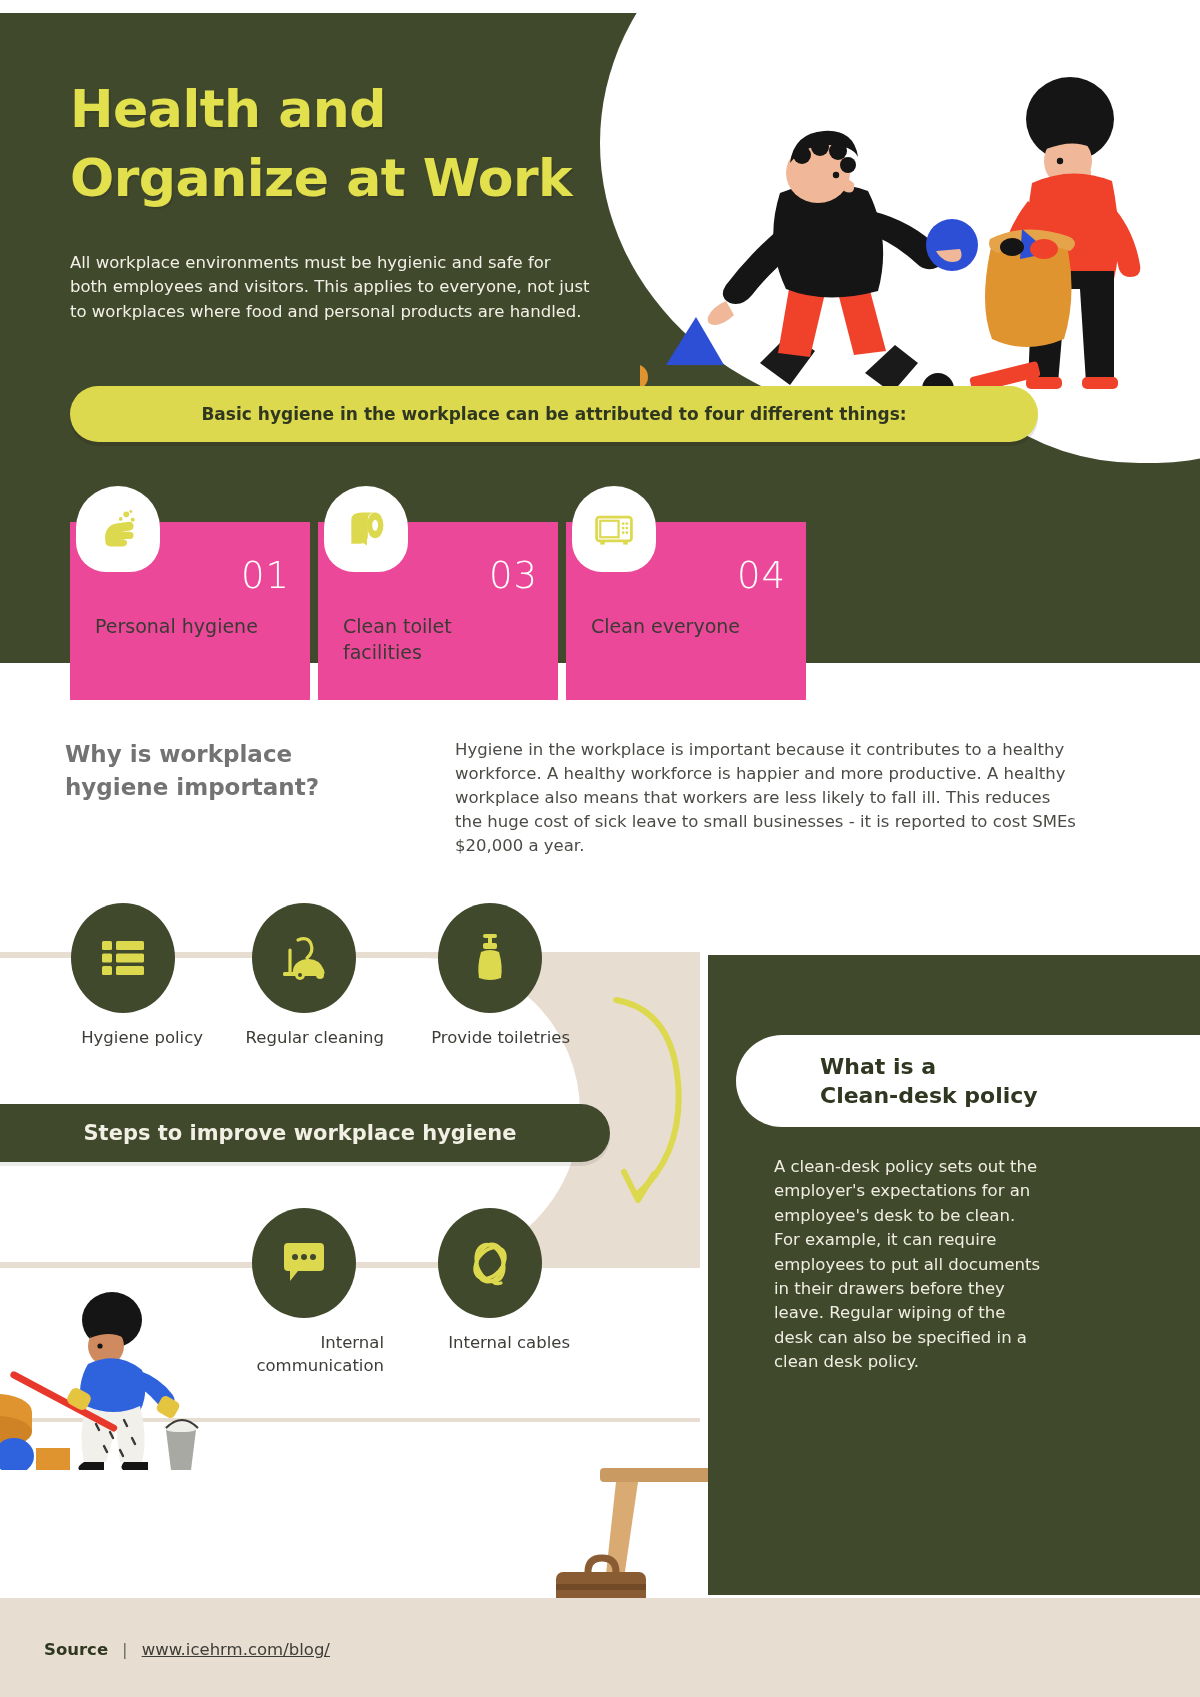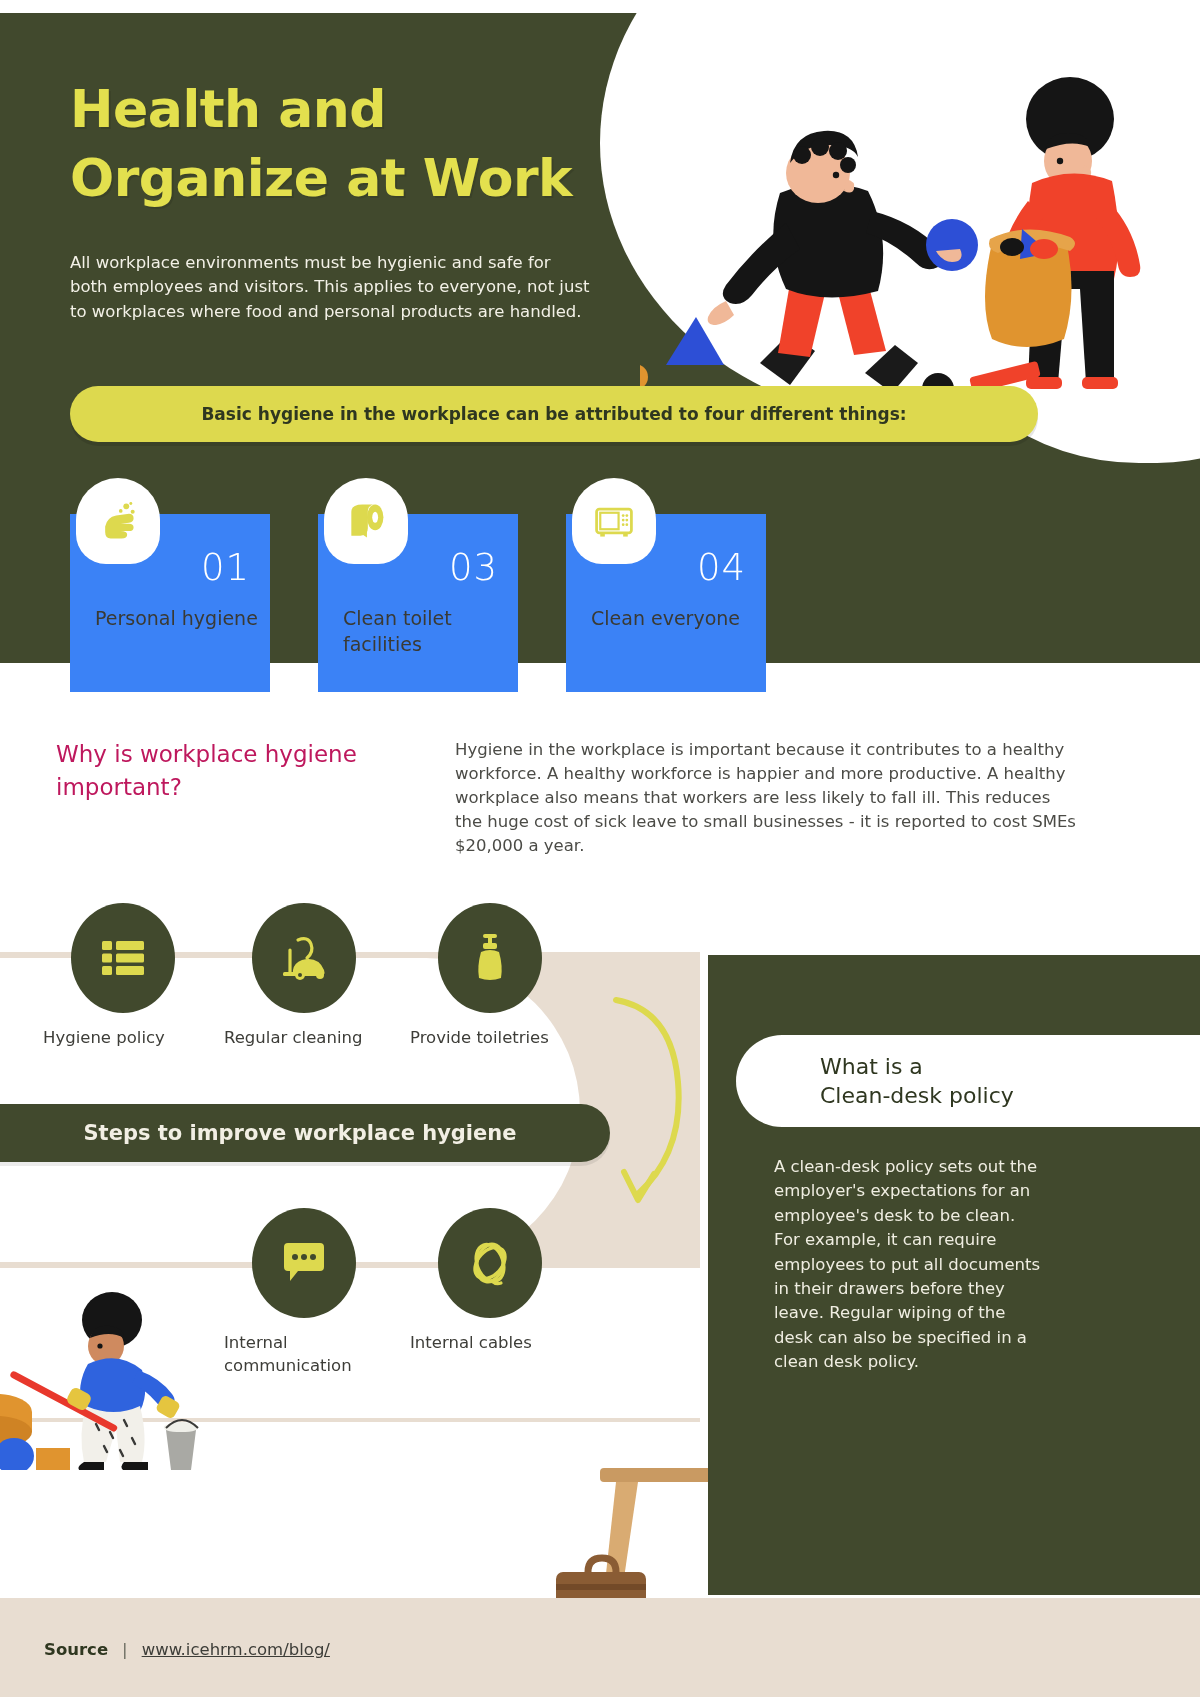--- a/index.html
+++ b/index.html
@@ -43,22 +43,22 @@
     box-shadow:0 4px 0 rgba(0,0,0,.10);
     display:flex;align-items:center;justify-content:center;
   }
   .banner span{
     color:#2f3720;font-size:17px;font-weight:bold;
   }
 
   
   .cards{position:absolute;left:70px;top:510px;width:1060px;height:180px;}
   .card{
-    position:absolute;top:4px;width:200px;height:178px;
-    background:#3b82f6;
+    position:absolute;top:12px;width:240px;height:178px;
+    background:#ec4899;
   }
   .card:nth-child(1){left:0;}
   .card:nth-child(2){left:248px;}
   .card:nth-child(3){left:496px;}
   .card:nth-child(4){left:738px;}
   .card .num{
     position:absolute;right:20px;top:32px;
     font-size:37px;color:#ffffff;font-weight:300;letter-spacing:1px;
   }
   .card .clabel{
@@ -68,22 +68,22 @@
   .badge{
     position:absolute;top:-36px;left:6px;width:84px;height:86px;
     background:#ffffff;
     border-radius:42px 42px 30px 30px;
     display:flex;align-items:center;justify-content:center;
   }
   .badge svg{width:44px;height:44px;}
 
   
   .why-h{
-    position:absolute;left:56px;top:738px;width:330px;
-    font-size:23px;font-weight:normal;color:#be185d;line-height:1.45;
+    position:absolute;left:65px;top:738px;width:330px;
+    font-size:23px;font-weight:bold;color:#737373;line-height:1.45;
   }
   .why-p{
     position:absolute;left:417px;top:738px;width:625px;
     font-size:16.5px;color:#4b4b46;line-height:1.46;margin-left:38px;
   }
 
   
   .band{
     position:absolute;left:0;top:952px;width:700px;height:320px;
     background:#e8ddd1;
@@ -102,21 +102,21 @@
     background:#ffffff;
   }
 
   
   .circ{
     position:absolute;width:104px;height:110px;border-radius:50%;
     background:#41492d;display:flex;align-items:center;justify-content:center;
   }
   .circ svg{width:52px;height:52px;}
   .circ-label{
-    position:absolute;width:160px;text-align:left;
+    position:absolute;width:160px;text-align:right;
     font-size:16.5px;color:#3d3d38;line-height:1.4;
   }
 
   
   .steps{
     position:absolute;left:-30px;top:1104px;width:640px;height:58px;
     background:#41492d;border-radius:29px;
     display:flex;align-items:center;justify-content:center;
     box-shadow:0 4px 0 rgba(0,0,0,.08);
   }
@@ -129,21 +129,21 @@
   .rpanel{
     position:absolute;left:708px;top:955px;width:492px;height:640px;
     background:#41492d;
   }
   .rpanel-head{
     position:absolute;left:28px;top:80px;width:480px;height:92px;
     background:#ffffff;border-top-left-radius:46px;border-bottom-left-radius:46px;
     display:flex;align-items:center;
   }
   .rpanel-head span{
-    padding-left:42px;font-size:22px;font-weight:normal;color:#2f3720;line-height:1.32;
+    padding-left:42px;font-size:22px;font-weight:bold;color:#2f3720;line-height:1.32;
   }
   .rpanel-body{
     position:absolute;left:66px;top:200px;width:268px;
     color:#f0eee2;font-size:16.5px;line-height:1.48;
   }
 
   
   .footer-band{
     position:absolute;left:0;top:1598px;width:1200px;height:99px;background:#e8ddd1;
   }

